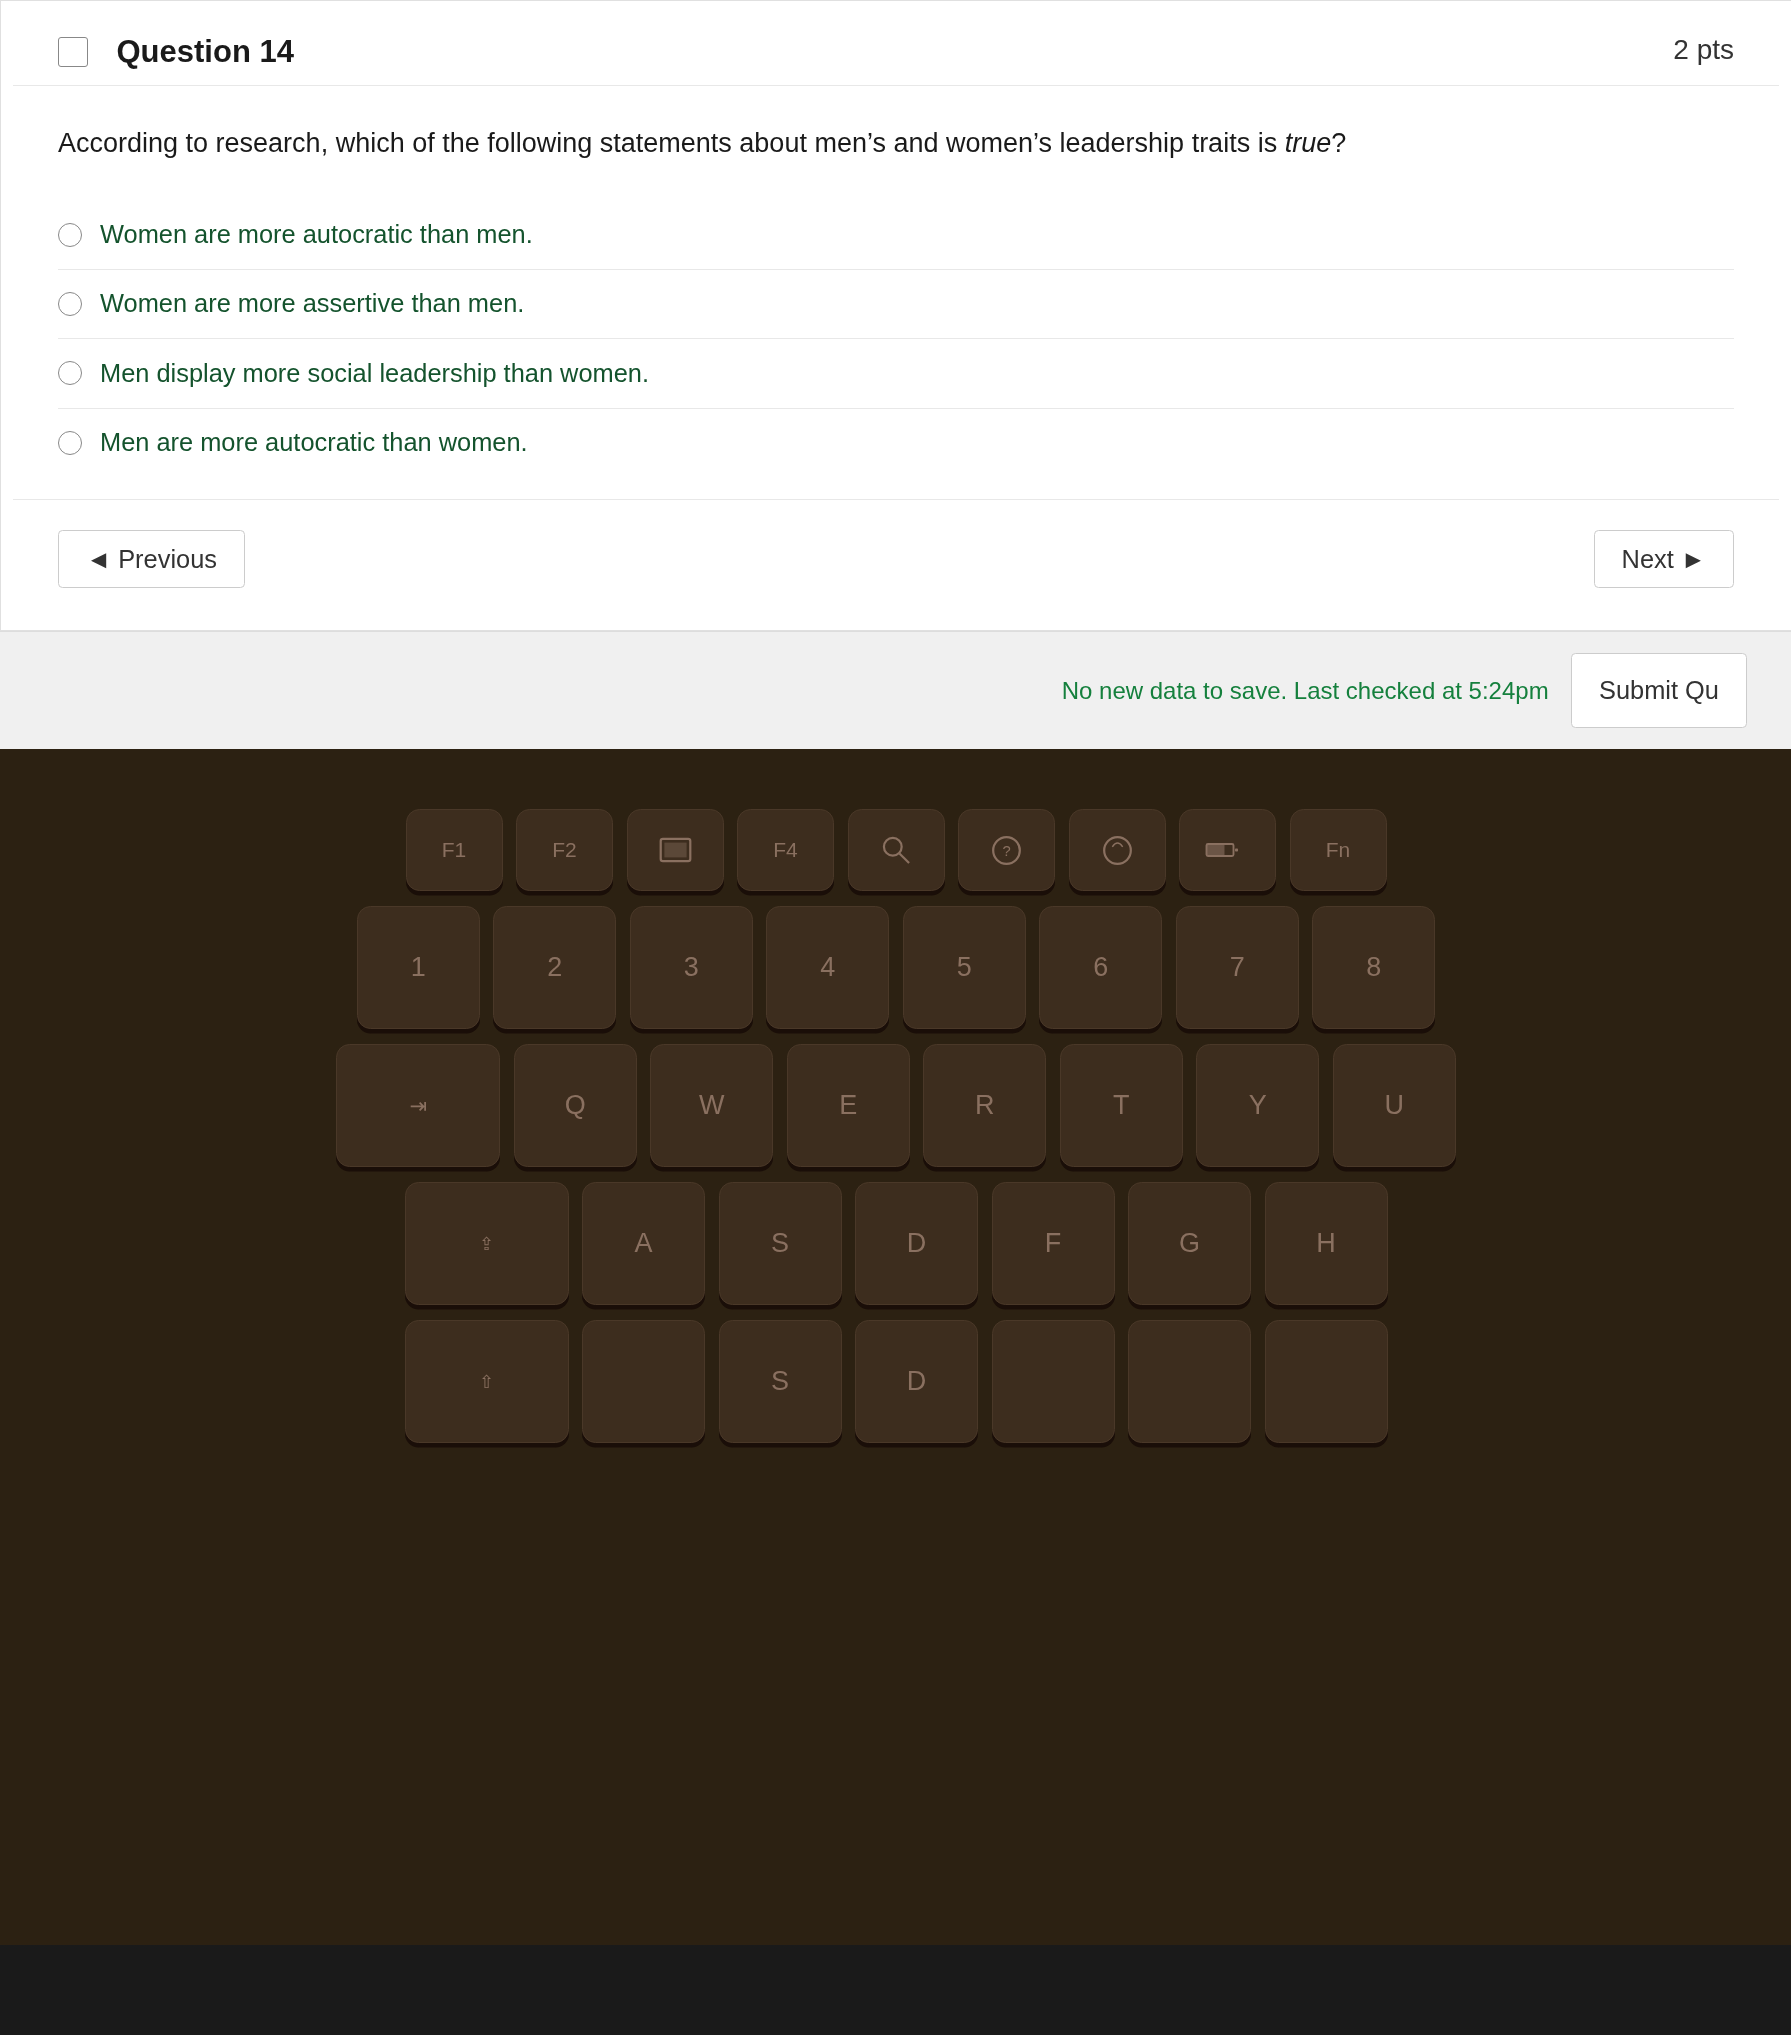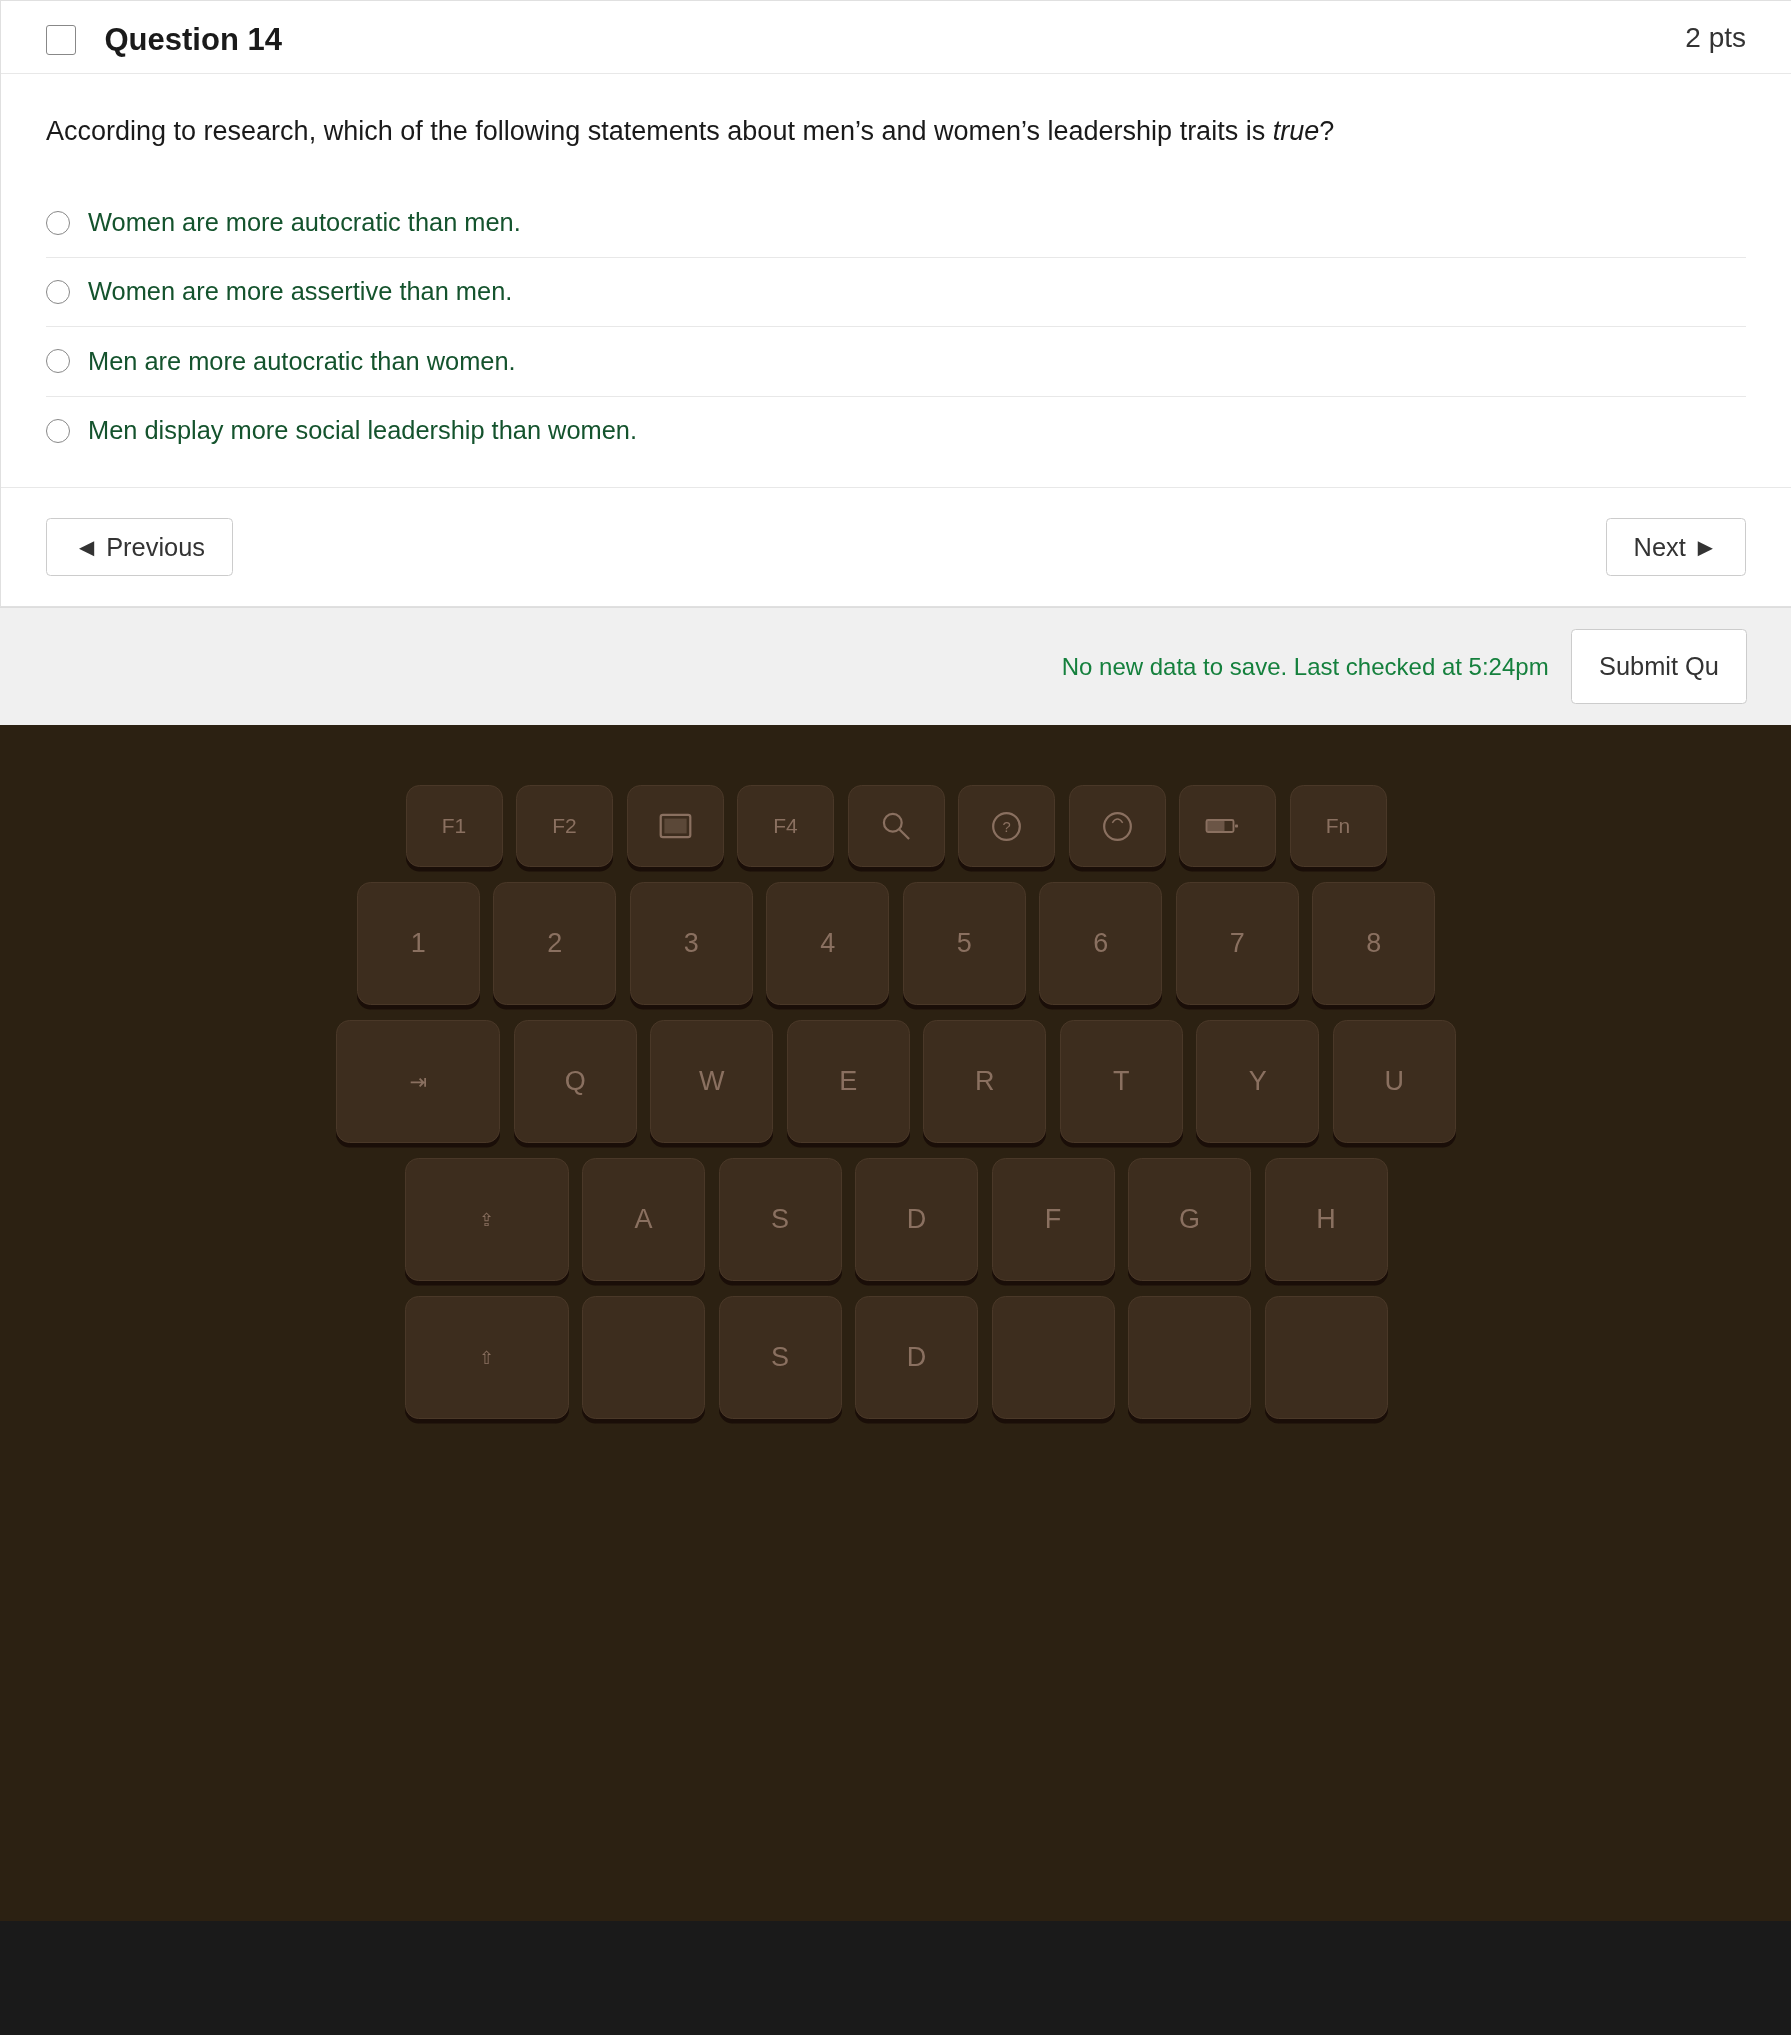--- a/index.html
+++ b/index.html
@@ -19,21 +19,21 @@
     .quiz-container {
       background: #f5f5f5;
       width: 100%;
       padding: 0;
     }
 
     .question-card {
       background: #ffffff;
       border: 0.7px solid #e0e0e0;
       margin: 0;
-      padding: 0;
+      padding: 12px;
     }
 
     .question-header {
       display: flex;
       justify-content: space-between;
       align-items: flex-start;
       padding: 21px 45px 15px 45px;
       border-bottom: 0.7px solid #e8e8e8;
     }
 
@@ -250,26 +250,26 @@
         </li>
 
 
         <li class="option-item">
           <span class="radio-circle"></span>
           <span class="option-label">Women are more assertive than men.</span>
         </li>
 
         <li class="option-item">
           <span class="radio-circle"></span>
-          <span class="option-label">Men are more autocratic than women.</span>
+          <span class="option-label">Men display more social leadership than women.</span>
         </li>
 
         <li class="option-item">
           <span class="radio-circle"></span>
-          <span class="option-label">Men display more social leadership than women.</span>
+          <span class="option-label">Men are more autocratic than women.</span>
         </li>
 
       </ul>
     </div>
 
     <div class="nav-section">
       <button class="btn-previous">◄ Previous</button>
       <button class="btn-next">Next ►</button>
     </div>
 

